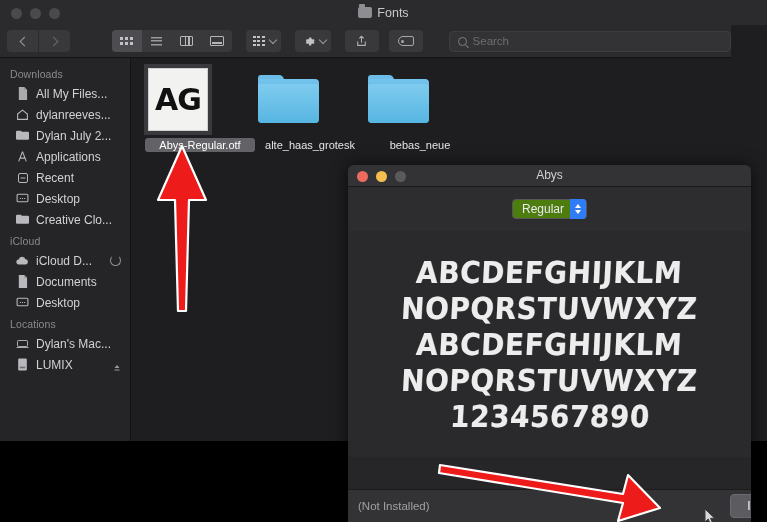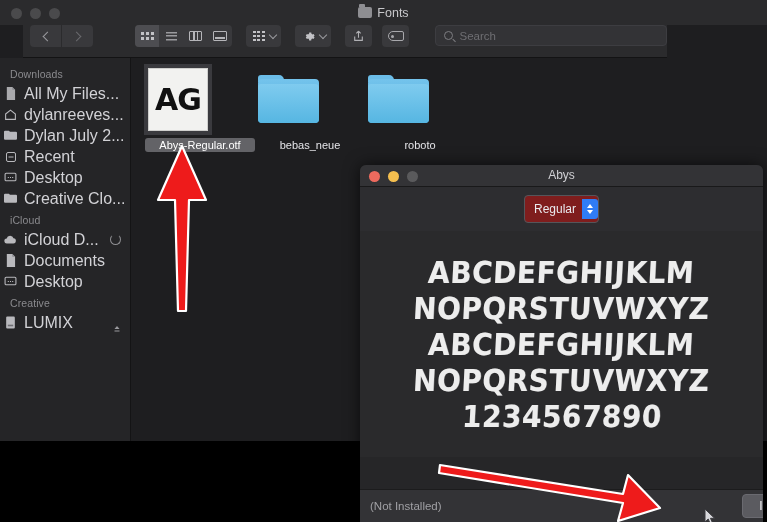--- a/index.html
+++ b/index.html
@@ -41,23 +41,23 @@
   .folder-mini {
     width: 14px; height: 11px; background: #8e8e92; border-radius: 2px;
     position: relative; flex: 0 0 auto;
   }
   .folder-mini::before {
     content:""; position: absolute; left: 1px; top: -3px; width: 6px; height: 3px;
     background: #8e8e92; border-radius: 1px 1px 0 0;
   }
 
   .finder-toolbar {
-    position: absolute; left: 0; top: 25px; width: 644px; height: 33px;
+    position: absolute; left: 0; top: 25px; width: 731px; height: 33px;
     background: #2b2b2d; border-bottom: 1px solid #131314;
-    display: flex; align-items: flex-start; margin-left: 23px;
+    display: flex; align-items: center;
   }
   .nav-group { display: flex; margin-left: 7px; }
   .tbtn {
     height: 22px; background: #39393c; border: none; border-radius: 4px;
     color: #9a9a9e; display: flex; align-items: center; justify-content: center;
     cursor: default; font-size: 12px;
   }
   .nav-btn { width: 31px; border-radius: 0; }
   .nav-btn:first-child { border-radius: 4px 0 0 4px; }
   .nav-btn:last-child { border-radius: 0 4px 4px 0; margin-left: 1px; color: #6a6a6e; }
@@ -104,21 +104,21 @@
   .sidebar {
     position: absolute; left: 0; top: 58px; width: 131px; height: 383px;
     background: #252527; border-right: 1px solid #141415;
     padding-top: 5px; overflow: hidden;
   }
   .sb-head {
     color: #8a8a8e; font-size: 10.5px; padding: 5px 0 3px 10px; letter-spacing: .1px;
   }
   .sb-item {
     display: flex; align-items: center; gap: 7px; height: 21px;
-    padding-left: 4px; color: #d2d2d6; font-size: 16px; position: relative;
+    padding-left: 16px; color: #d2d2d6; font-size: 12px; position: relative;
   }
   .sb-item .lbl { white-space: nowrap; overflow: hidden; }
   .sb-ico { width: 13px; height: 13px; flex: 0 0 auto; color: #b9b9bd; display:flex; align-items:center; justify-content:center;}
   .eject { position: absolute; right: 9px; width: 8px; height: 8px; color: #9a9a9e; }
   .spin { position: absolute; right: 9px; width: 11px; height: 11px; border: 1.4px solid #8e8e92; border-radius: 50%; border-top-color: transparent; }
 
   
   .content { position: absolute; left: 131px; top: 58px; width: 636px; height: 383px; background: #1e1e20; }
   .file-row { display: flex; padding: 8px 0 0 14px; gap: 0; }
   .file { width: 110px; display: flex; flex-direction: column; }
@@ -144,31 +144,31 @@
     background: linear-gradient(#7fcbef, #56b6e2); border-radius: 3px 4px 4px 4px;
   }
   .file .name {
     margin-top: 6px; font-size: 11px; color: #e4e4e8; text-align: center;
     padding: 1px 5px; border-radius: 3px; white-space: nowrap;
   }
   .file .name.selected { background: #636367; color: #fff; }
 
   
   .fontbook {
-    position: absolute; left: 360px; top: 165px; width: 403px; height: 357px;
+    position: absolute; left: 348px; top: 165px; width: 403px; height: 357px;
     background: #262628; border-radius: 6px 6px 0 0; overflow: hidden;
     box-shadow: 0 0 16px rgba(0,0,0,.65);
   }
   .fb-titlebar { position: relative; height: 22px; background: #333336; border-bottom: 1px solid #19191a; }
   .fb-title { position: absolute; left:0; top: 3px; width: 100%; text-align: center; color: #d0d0d4; font-size: 12px; }
   .fb-traffic { left: 9px; top: 6px; }
   .fb-top { height: 44px; background: #2d2d30; display: flex; align-items: center; justify-content: center; }
   .popup {
-    display: flex; align-items: center; background: #7f1d1d; border-radius: 4px;
-    height: 28px; padding-left: 9px; color: #eaeaee; font-size: 12px; gap: 6px;
+    display: flex; align-items: center; background: #4d7c0f; border-radius: 4px;
+    height: 20px; padding-left: 9px; color: #eaeaee; font-size: 12px; gap: 6px;
     border: 1px solid #55555a;
   }
   .popup .stepper {
     width: 16px; height: 20px; background: #2f7cf6; border-radius: 0 3px 3px 0;
     display: flex; flex-direction: column; align-items: center; justify-content: center; gap: 2px;
   }
   .popup .stepper i { width: 0; height: 0; border-left: 3.5px solid transparent; border-right: 3.5px solid transparent; display: block; }
   .popup .stepper i.up { border-bottom: 4px solid #fff; }
   .popup .stepper i.dn { border-top: 4px solid #fff; }
 
@@ -319,20 +319,28 @@
       <div class="sb-item">
         <span class="sb-ico">
           <svg width="13" height="11" viewBox="0 0 24 20" fill="#b9b9bd">
               <path d="M0 3a2 2 0 012-2h7l2 2h11a2 2 0 012 2v11a2 2 0 01-2 2H2a2 2 0 01-2-2z"></path>
             </svg>
         </span>
         <span class="lbl">Dylan July 2...</span>
       </div>
 
 
+      <div class="sb-item">
+        <span class="sb-ico">
+          <svg width="13" height="13" viewBox="0 0 24 24" fill="none" stroke="#b9b9bd" stroke-width="2">
+              <path d="M12 3L5 21M12 3l7 18M7.5 15h9"></path>
+            </svg>
+        </span>
+        <span class="lbl">Applications</span>
+      </div>
 
       <div class="sb-item">
         <span class="sb-ico">
           <svg width="12" height="12" viewBox="0 0 24 24" fill="none" stroke="#b9b9bd" stroke-width="2">
               <rect x="3" y="3" width="18" height="18" rx="3"></rect>
               <path d="M7 12h10"></path>
             </svg>
         </span>
         <span class="lbl">Recent</span>
       </div>
@@ -381,22 +389,31 @@
       <div class="sb-item">
         <span class="sb-ico">
           <svg width="13" height="11" viewBox="0 0 24 20" fill="none" stroke="#b9b9bd" stroke-width="2">
               <rect x="2" y="2" width="20" height="14" rx="2"></rect>
               <path d="M7 10h2M11 10h2M15 10h2"></path>
             </svg>
         </span>
         <span class="lbl">Desktop</span>
       </div>
 
-      <div class="sb-head">Creative</div>
-
+      <div class="sb-head">Locations</div>
+
+      <div class="sb-item">
+        <span class="sb-ico">
+          <svg width="14" height="10" viewBox="0 0 26 18" fill="none" stroke="#b9b9bd" stroke-width="1.8">
+              <rect x="3" y="2" width="20" height="12" rx="1.5"></rect>
+              <path d="M1 16h24"></path>
+            </svg>
+        </span>
+        <span class="lbl">Dylan's Mac...</span>
+      </div>
 
       <div class="sb-item">
         <span class="sb-ico">
           <svg width="11" height="13" viewBox="0 0 20 24" fill="#b9b9bd">
               <rect x="2" y="1" width="16" height="22" rx="2"></rect>
               <rect x="5" y="16" width="10" height="3" fill="#6f6f73"></rect>
             </svg>
         </span>
         <span class="lbl">LUMIX</span>
         <span class="eject">
@@ -413,42 +430,42 @@
 
         <div class="file">
           <div class="thumb">
             <div class="otf-thumb">
               <span>AG</span>
             </div>
           </div>
           <div class="name selected">Abys-Regular.otf</div>
         </div>
 
+        <div class="file">
+          <div class="thumb">
+            <div class="folder-ico">
+              <div class="tab"></div>
+                <div class="back"></div>
+                <div class="front"></div>
+            </div>
+          </div>
+          <div class="name">alte_haas_grotesk</div>
+        </div>
 
         <div class="file">
           <div class="thumb">
             <div class="folder-ico">
               <div class="tab"></div>
                 <div class="back"></div>
                 <div class="front"></div>
             </div>
           </div>
           <div class="name">bebas_neue</div>
         </div>
 
-        <div class="file">
-          <div class="thumb">
-            <div class="folder-ico">
-              <div class="tab"></div>
-                <div class="back"></div>
-                <div class="front"></div>
-            </div>
-          </div>
-          <div class="name">roboto</div>
-        </div>
 
       </div>
     </div>
   </div>
 
   <div class="fontbook">
     <div class="fb-titlebar">
       <div class="traffic fb-traffic">
         <div class="tl tl-red"></div>
         <div class="tl tl-yellow"></div>

